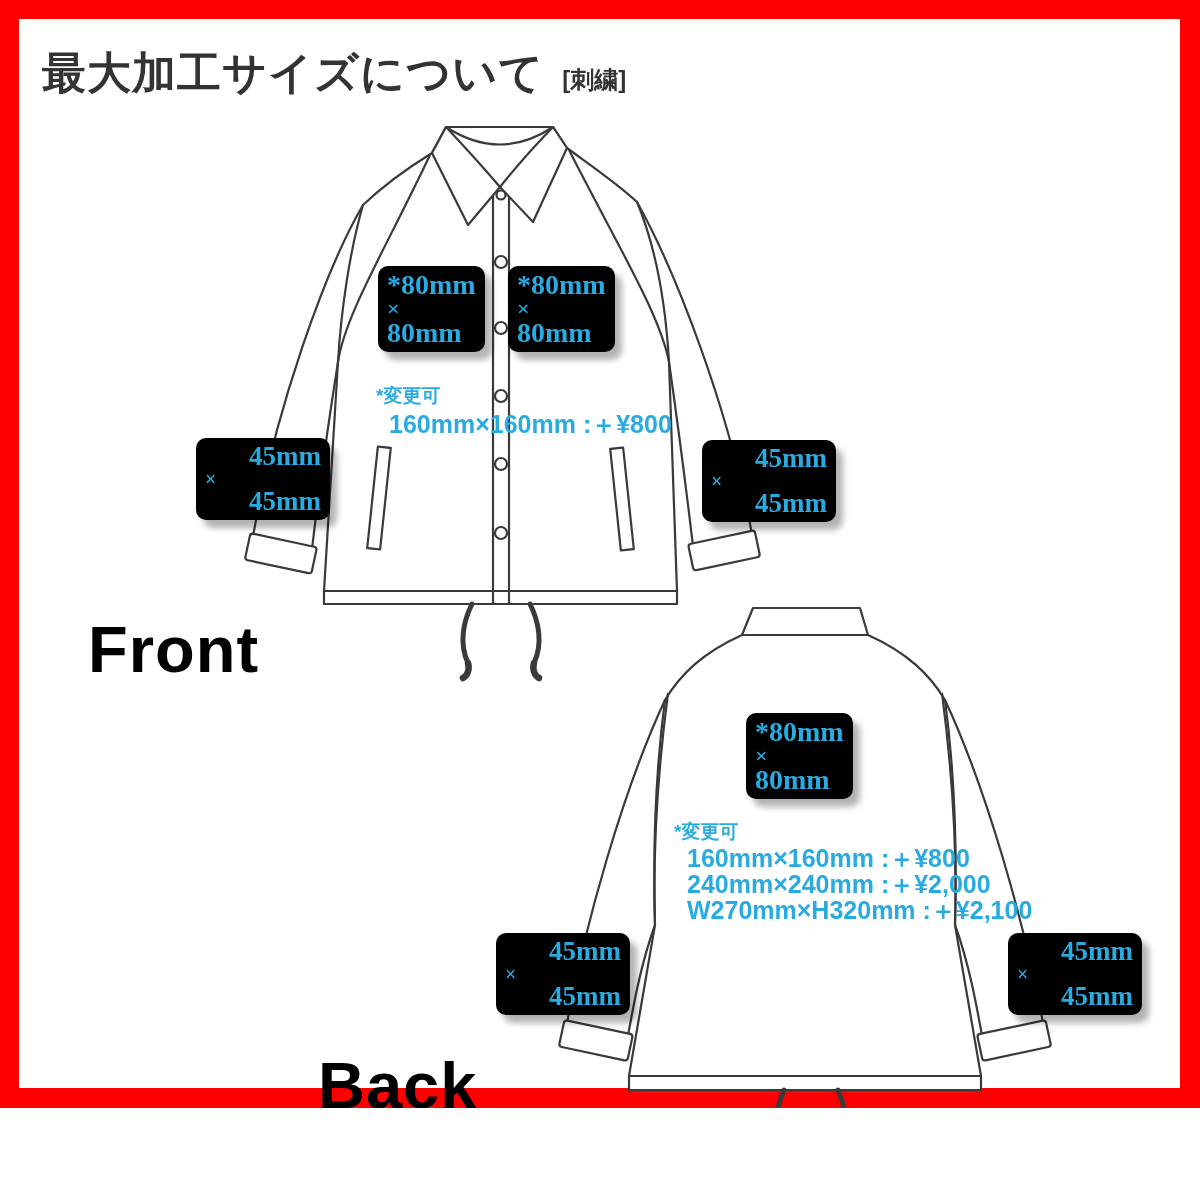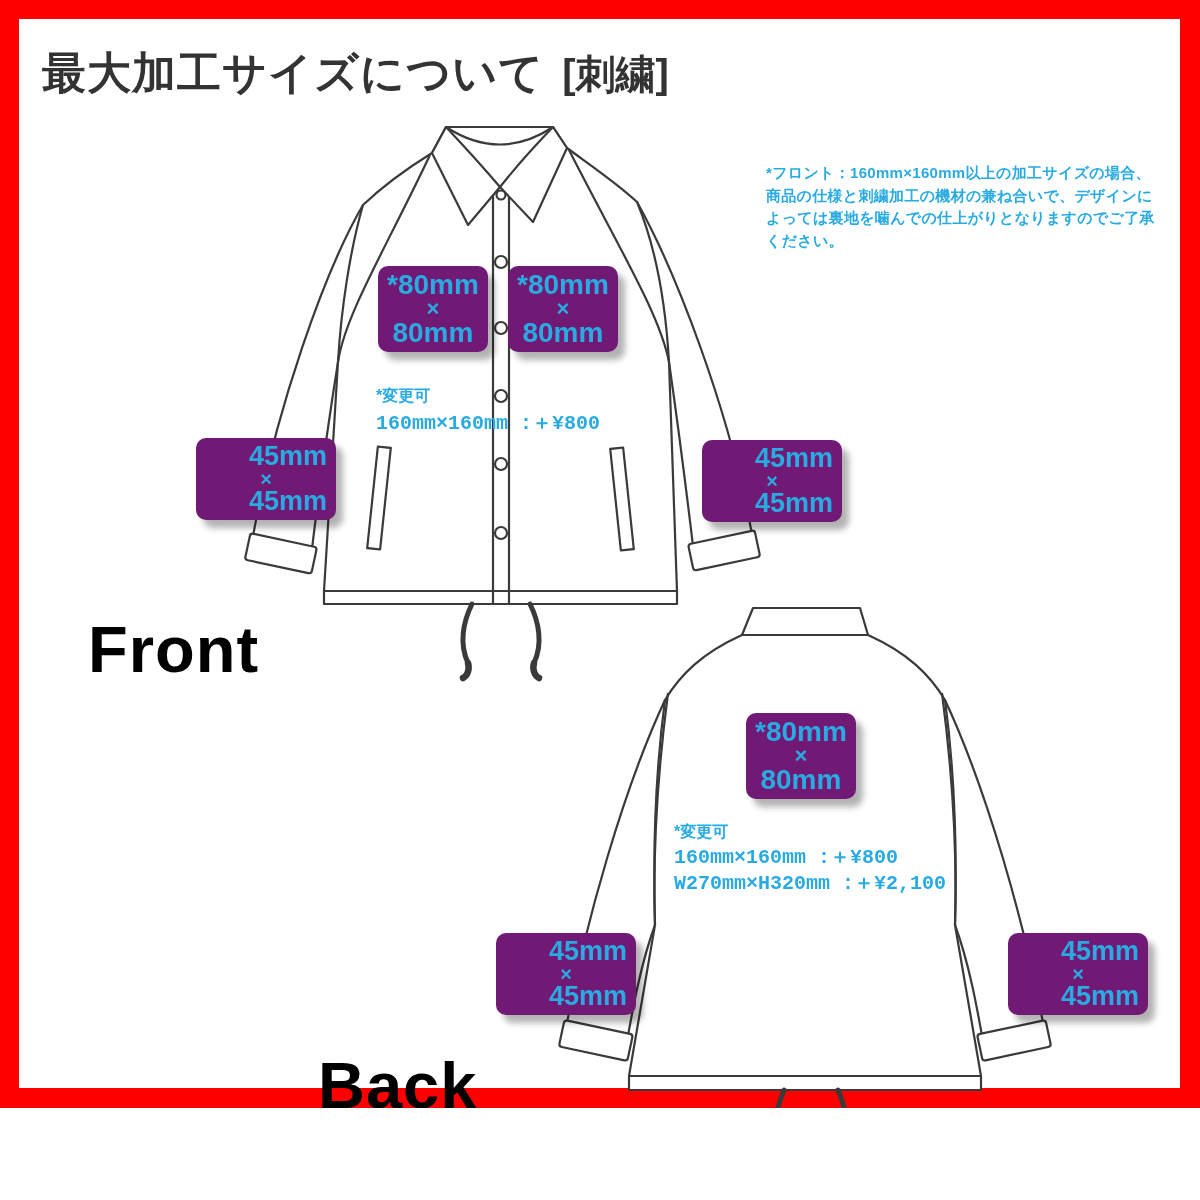--- a/index.html
+++ b/index.html
@@ -15,70 +15,67 @@
   }
   #frame{position:relative;width:1200px;height:1108px;background:#fff;overflow:hidden;}
   .border-strip{position:absolute;background:var(--red);}
   #border-top{left:0;top:0;width:1200px;height:19px;}
   #border-bottom{left:0;bottom:0;width:1200px;height:20px;}
   #border-left{left:0;top:0;width:19px;height:1200px;}
   #border-right{right:0;top:0;width:20px;height:1200px;}
 
   #title{position:absolute;left:42px;top:44px;display:flex;align-items:baseline;color:#333;}
   #title .main{font-size:44px;font-weight:bold;letter-spacing:1px;}
-  #title .tag{font-size:40px;font-weight:bold;margin-left:18px;}
+  #title .tag{font-size:24px;font-weight:bold;margin-left:18px;}
 
   #note-top{
     position:absolute;left:766px;top:162px;width:396px;
     color:var(--accent);font-size:15px;font-weight:bold;line-height:22.5px;
     white-space:pre-line;letter-spacing:0.3px;
   }
 
   svg.jacket{position:absolute;overflow:visible;}
   #front-jacket{left:225px;top:110px;width:570px;height:560px;}
   #back-jacket{left:505px;top:595px;width:600px;height:595px;}
 
   .size-tag{
-    position:absolute;background:#701a75;border-radius:10px;
+    position:absolute;background:#000000;border-radius:10px;
     box-shadow:7px 8px 6px rgba(0,0,0,0.30);
-    color:var(--accent);font-weight:bold;text-align:center;
+    color:var(--accent);font-weight:bold;text-align:left;
     padding:5px 9px;
+    font-family:Liberation Serif, serif;
   }
   .size-tag .l{font-size:28px;line-height:28px;}
   .size-tag .x{font-size:22px;line-height:20px;}
   .size-tag.small .l{font-size:27px;line-height:27px;margin-left:44px;}
   .size-tag.small .x{font-size:20px;line-height:18px;}
 
   .proc-note{position:absolute;color:var(--accent);font-weight:bold;}
-  .proc-note .nt{font-size:16px;line-height:24px;}
-  .proc-note .price{font-size:20px;line-height:24px;margin-top:4px;font-family:Liberation Mono, monospace;}
+  .proc-note .nt{font-size:19px;line-height:24px;}
+  .proc-note .price{font-size:25px;line-height:24px;margin-left:13px;margin-top:4px;}
   #back-note .price{margin-top:2px;}
 
   .side-word{position:absolute;color:#000;font-weight:bold;font-size:65px;letter-spacing:1px;}
   #front-word{left:88px;top:612px;}
   #back-word{left:318px;top:1048px;}
 </style>
 </head>
 <body>
 
 <div id="frame">
   <div id="border-top" class="border-strip"></div>
   <div id="border-bottom" class="border-strip"></div>
   <div id="border-left" class="border-strip"></div>
   <div id="border-right" class="border-strip"></div>
 
   <div id="title">
     <span class="main">最大加工サイズについて</span>
     <span class="tag">[刺繍]</span>
   </div>
 
-  <div id="note-top">*フロント：160mm×160mm以上の加工サイズの場合、
-商品の仕様と刺繍加工の機材の兼ね合いで、デザインに
-よっては裏地を噛んでの仕上がりとなりますのでご了承
-ください。</div>
 
   <svg id="front-jacket" class="jacket" viewBox="0 0 570 560">
     <g fill="#fff" stroke="var(--ink)" stroke-width="2.2" stroke-linejoin="round">
       <path d="M138,95 C100,160 50,300 27,432 L85,456 C92,395 103,315 113,252 Z"></path>
       <path d="M412,92 C450,160 505,300 528,430 L470,453 C463,393 453,315 444,252 Z"></path>
       <rect x="22" y="430" width="68" height="27" rx="3" transform="rotate(12 56 443)"></rect>
       <rect x="465" y="427" width="68" height="27" rx="3" transform="rotate(-12 499 440)"></rect>
       <path d="M221,17 L328,17 L342,38 C365,55 393,74 412,92 C432,140 441,200 444,252 L452,481 L452,494 L99,494 L99,481 L113,252 C116,200 125,140 138,95 C158,76 186,56 207,43 Z"></path>
       <line x1="99" y1="481" x2="452" y2="481"></line>
       <path fill="none" d="M205,45 C160,140 120,205 113,252"></path>
@@ -165,18 +162,19 @@
   </div>
   <div class="size-tag small" style="left:1008px;top:933px;">
     <div class="l">45mm</div>
     <div class="x">×</div>
     <div class="l">45mm</div>
   </div>
 
   <div id="back-note" class="proc-note" style="left:674px;top:820px;">
     <div class="nt">*変更可</div>
     <div class="price">160mm×160mm :＋¥800</div>
+    <div class="price">240mm×240mm :＋¥2,000</div>
     <div class="price">W270mm×H320mm :＋¥2,100</div>
   </div>
 
   <div id="back-word" class="side-word">Back</div>
   <div id="front-word" class="side-word">Front</div>
 </div>
 
 </body></html>

